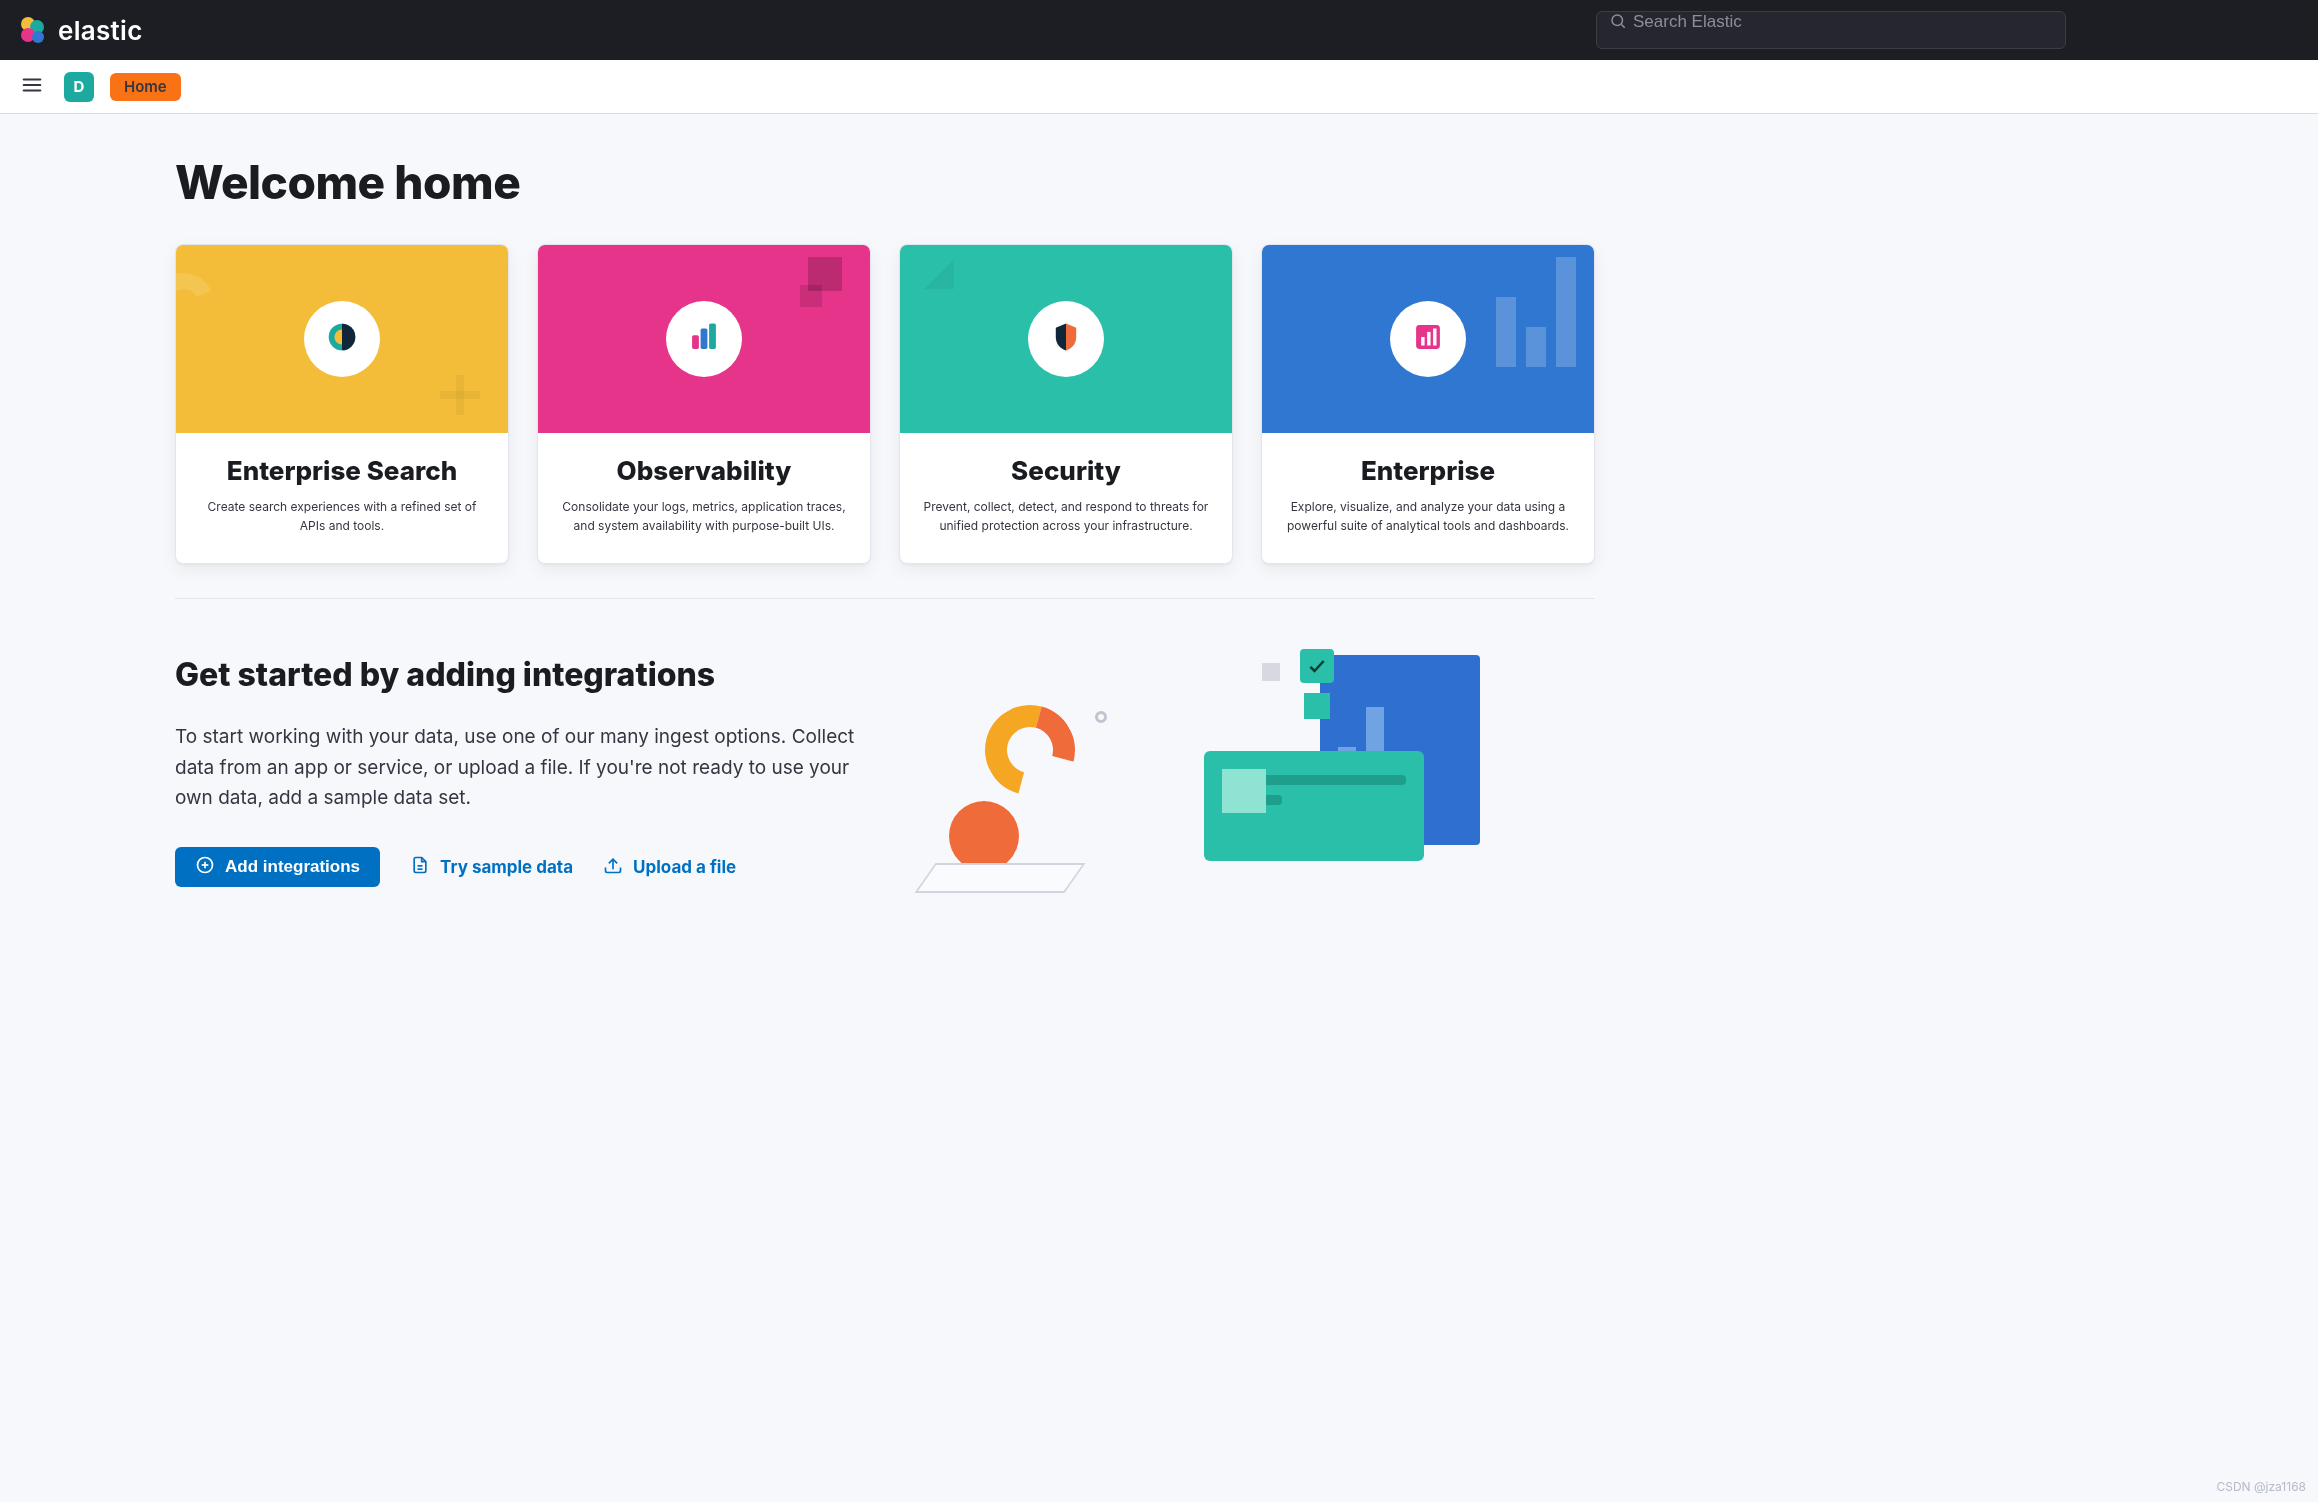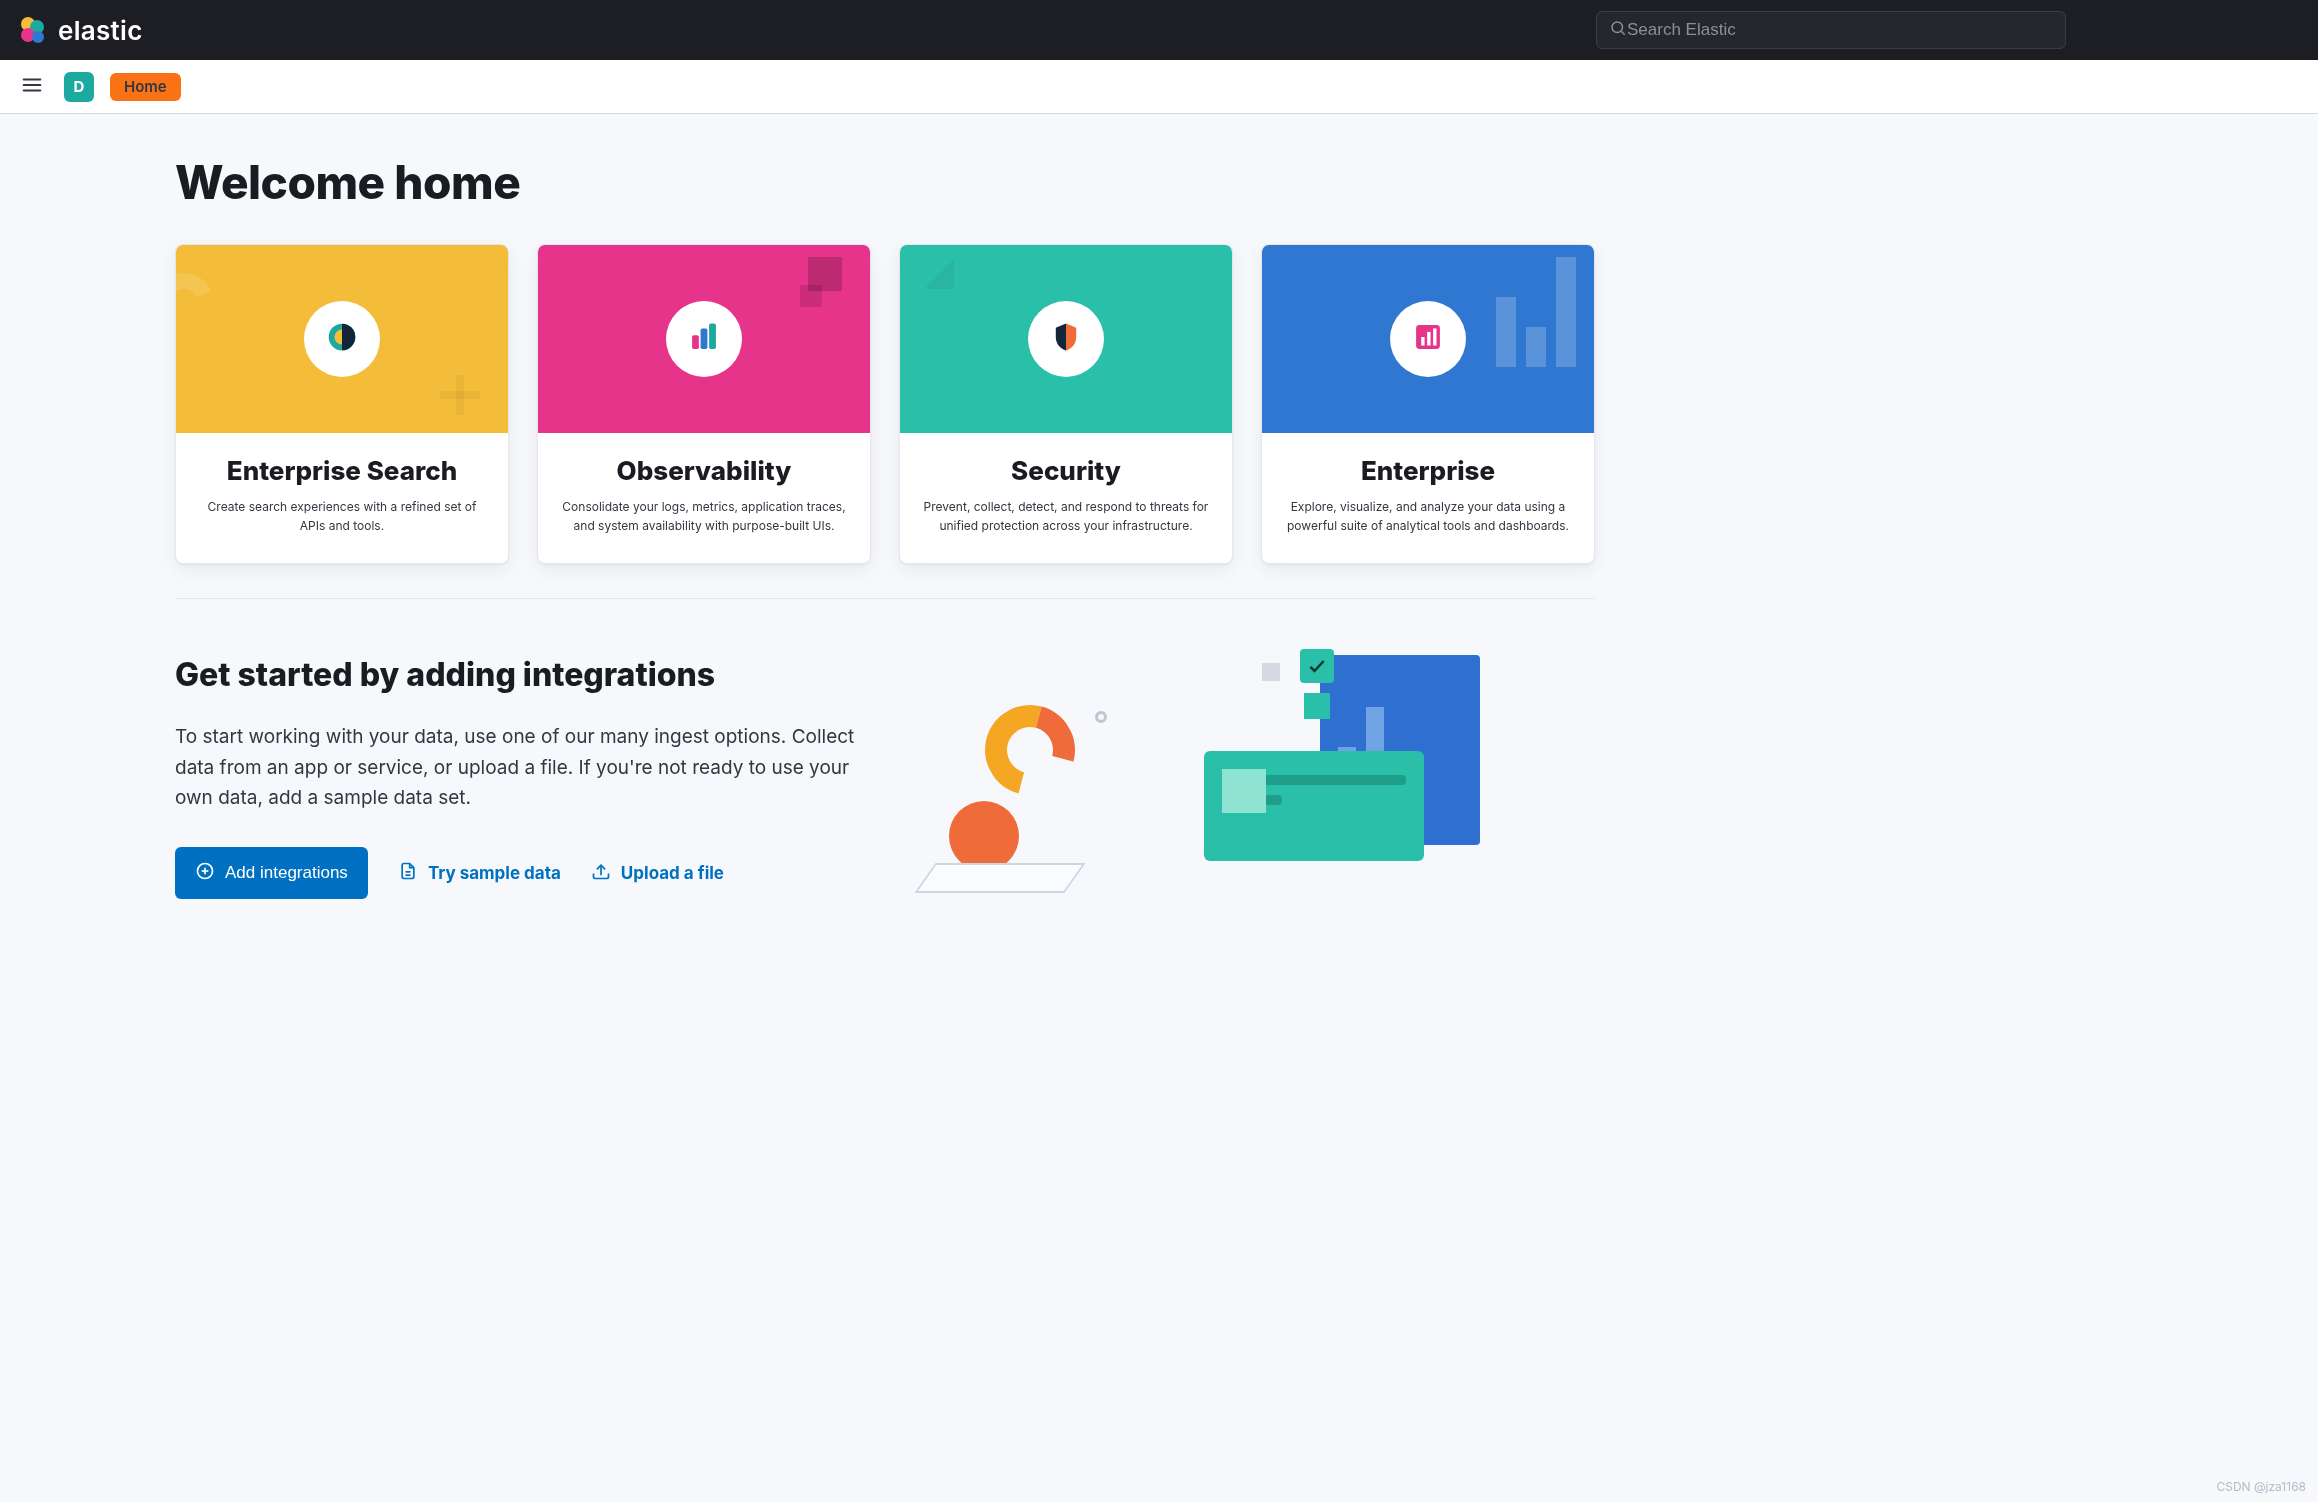--- a/index.html
+++ b/index.html
@@ -27,22 +27,22 @@
   .logo-cluster svg { display: block; }
   .logo-wordmark {
     font-size: 26px; font-weight: 600; letter-spacing: .3px;
   }
   .header-spacer { flex: 1; }
   .search-box {
     width: 470px; height: 38px;
     background: #25262e;
     border: 1px solid #3b3d46;
     border-radius: 6px;
-    display: flex; align-items: center;
-    padding: 11px 12px; gap: 0;
+    display: flex; align-items: flex-start;
+    padding: 0 12px; gap: 6px;
     color: #98a2b3;
   }
   .search-box input {
     flex: 1; background: transparent; border: 0; outline: 0;
     color: #e5e7eb; font-size: 17px;
   }
   .search-box input::placeholder { color: #8a8f98; }
   .header-right-pad { width: 220px; }
 
   
@@ -134,22 +134,22 @@
   
   .getstarted {
     margin-top: 56px;
     display: grid; grid-template-columns: 700px 1fr; gap: 80px;
     align-items: start;
   }
   .gs-heading { font-size: 32px; font-weight: 800; margin-bottom: 28px; }
   .gs-desc { font-size: 19px; line-height: 1.6; color:#343741; margin-bottom: 34px; max-width: 680px;}
   .gs-actions { display:flex; align-items:center; gap: 30px; }
   .btn-primary {
-    height: 52px; padding: 0 20px; border-radius: 6px;
-    background:#0071c2; color:#fff; font-weight:400; font-size:17px;
+    height: 40px; padding: 0 20px; border-radius: 6px;
+    background:#0071c2; color:#fff; font-weight:700; font-size:17px;
     display:flex; align-items:center; gap:10px; border:0; cursor:pointer;
   }
   .link-action {
     display:flex; align-items:center; gap:10px;
     color:#0071c2; font-weight:700; font-size:17px; cursor:pointer; text-decoration:none;
   }
   .link-action svg { stroke:#0071c2; }
 
   
   .gs-illustration {

